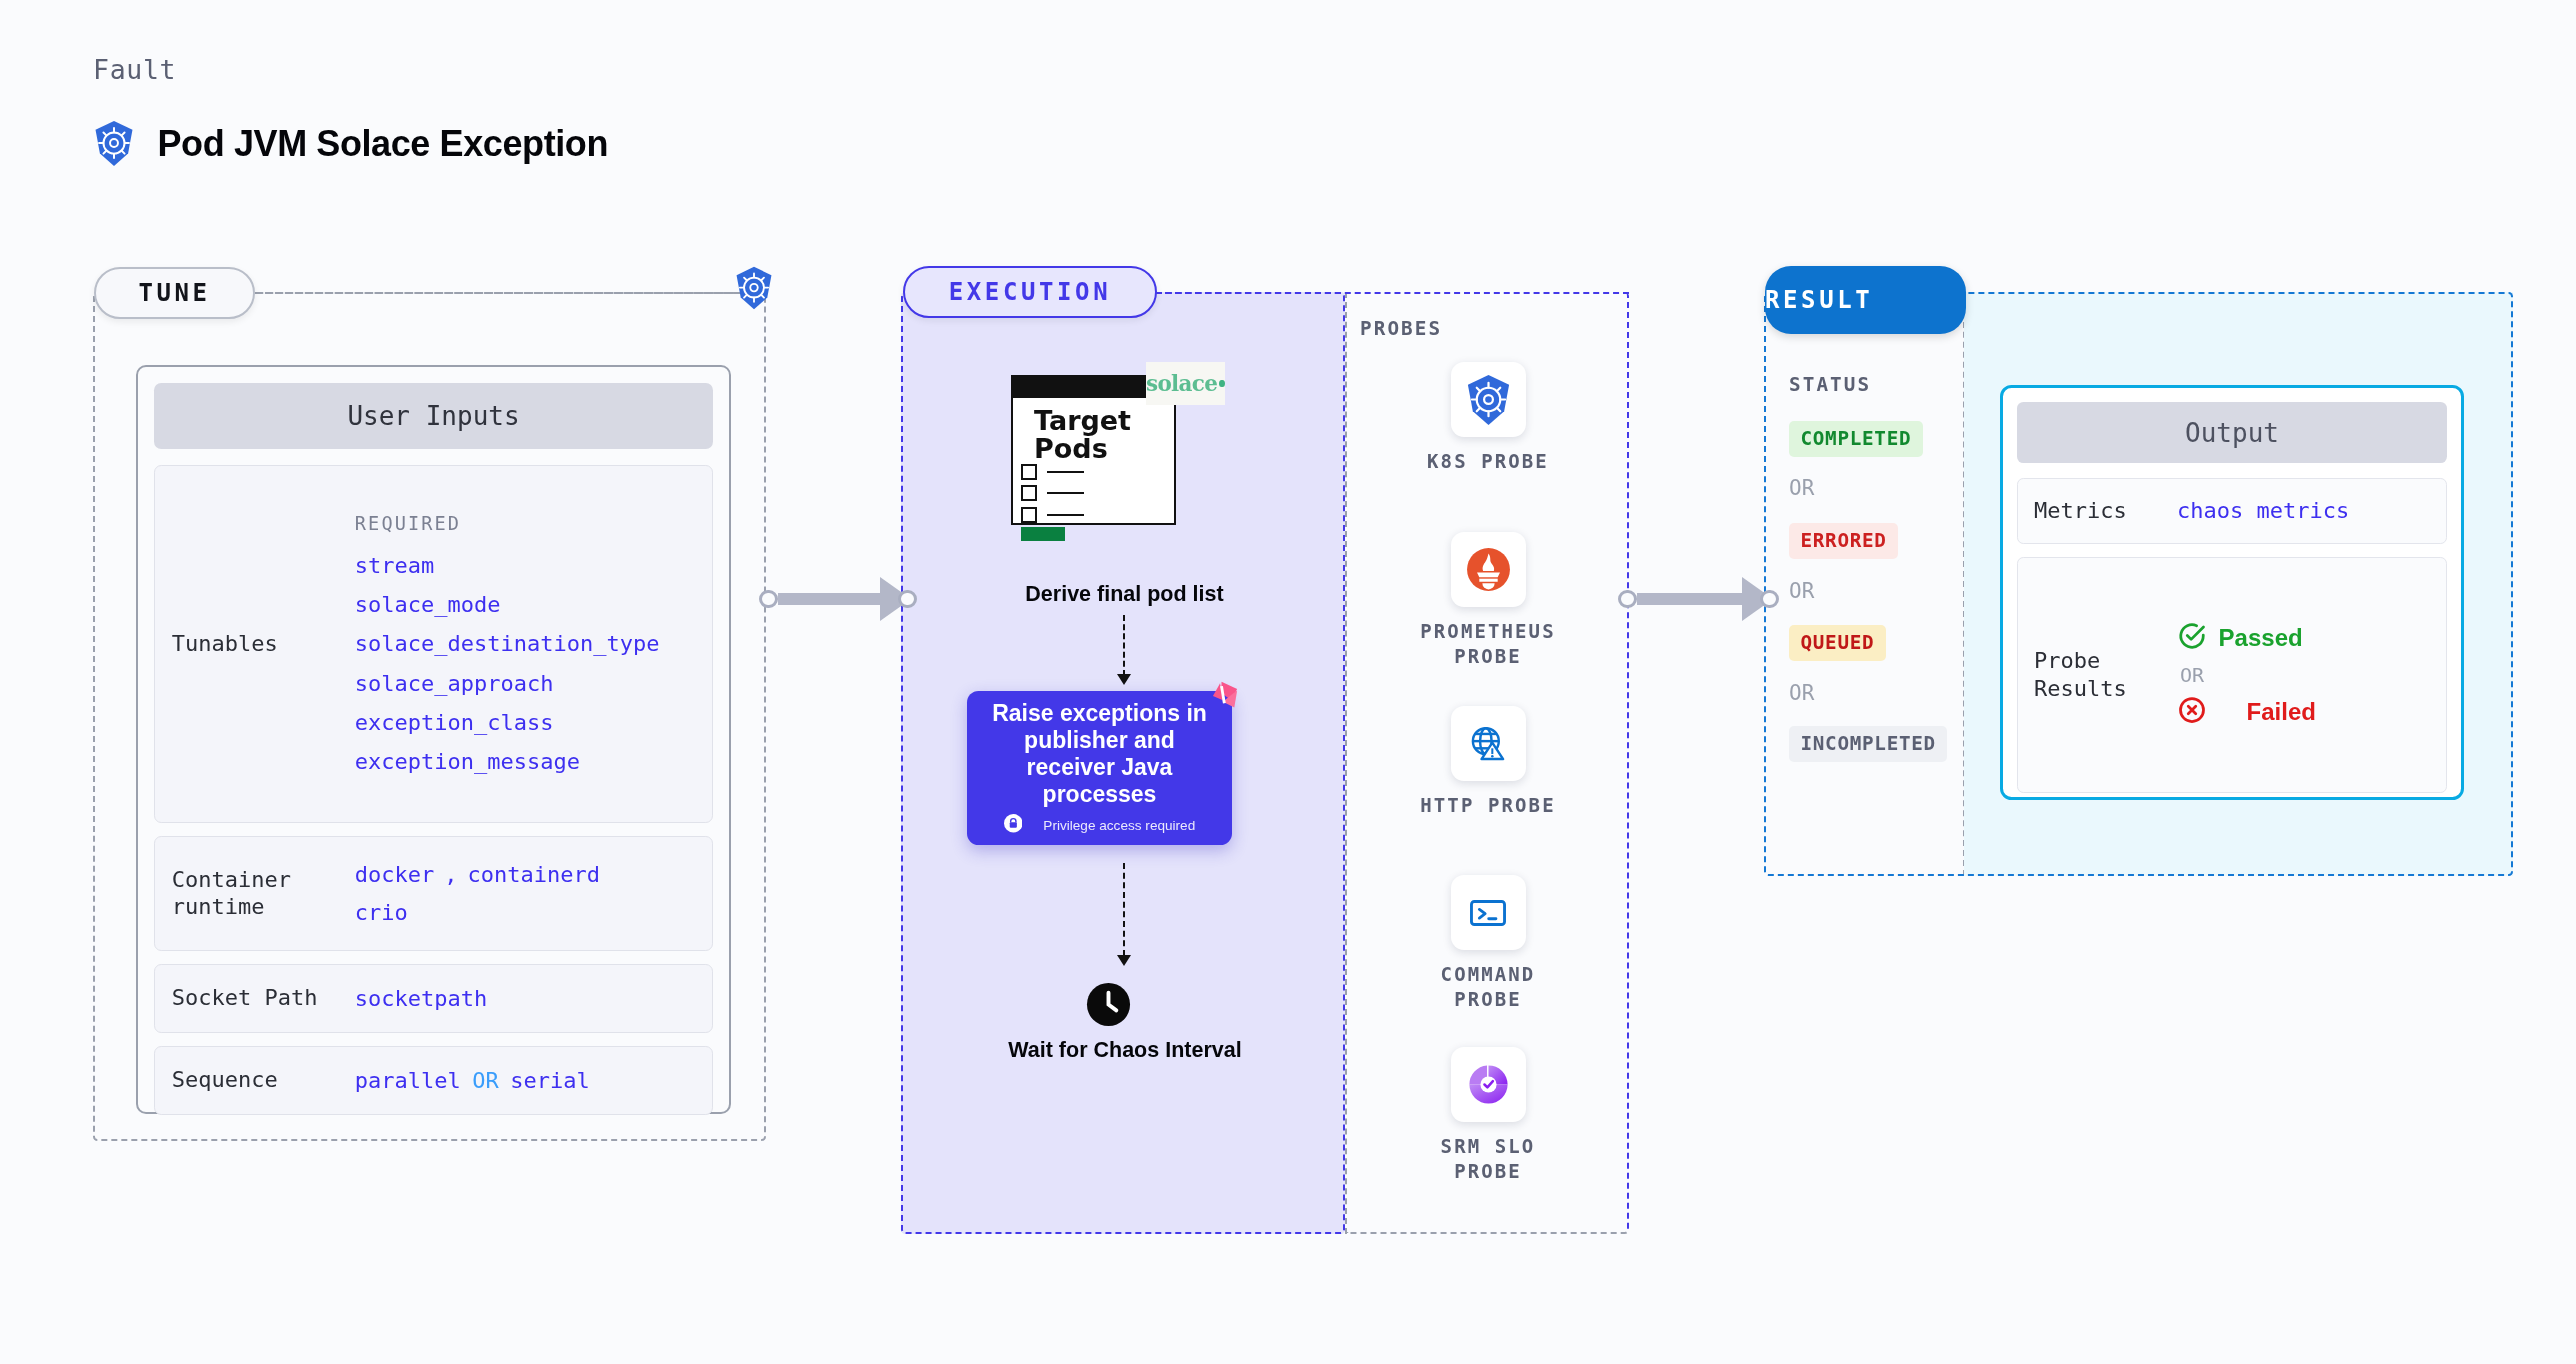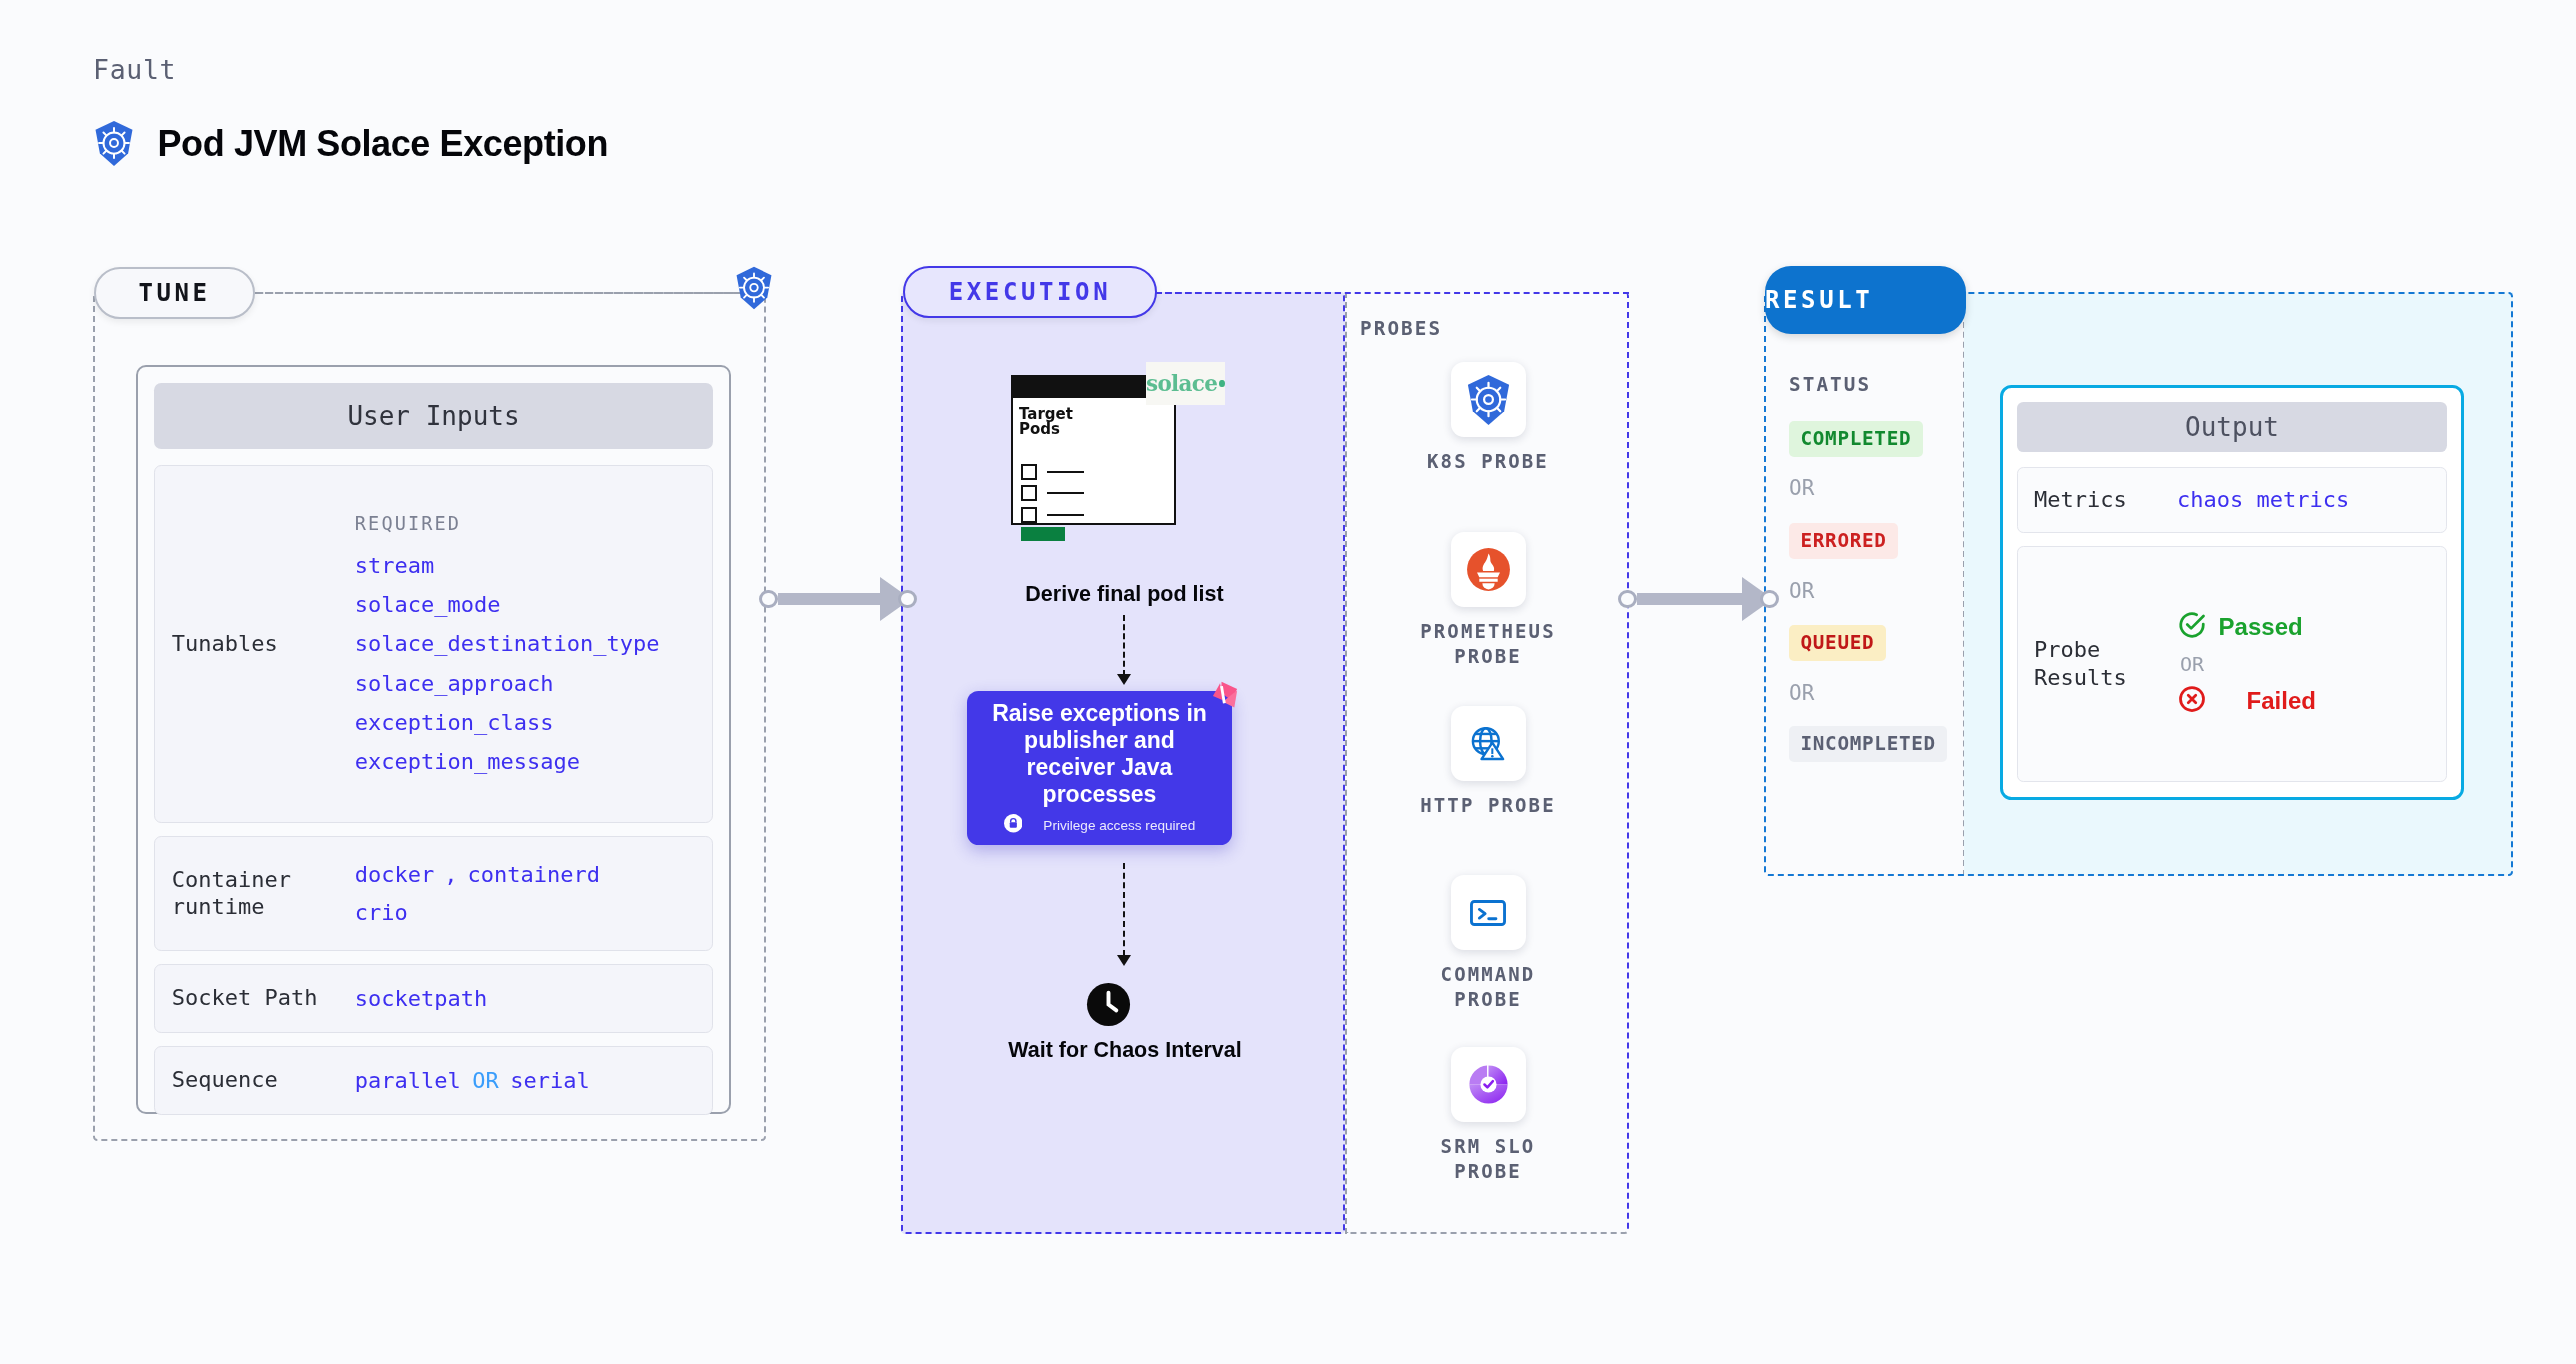--- a/index.html
+++ b/index.html
@@ -110,21 +110,21 @@
   }
   .probe .plabel{
     margin-top:11.5px; font-size:19px; letter-spacing:2.1px; color:#5b6073;
     text-align:center; line-height:1.35; font-weight:bold;
   }
 
   
   #target-pods-doc{ position:absolute; left:1011px; top:375px; width:165px; height:150px; }
   .doc-body{ position:absolute; left:0; top:0; width:165px; height:150px; background:#fff; border:2.9px solid #111; }
   .doc-topbar{ position:absolute; left:0; top:0; width:165px; height:23px; background:#111; }
-  .doc-title{ position:absolute; left:8px; top:31.5px; font-family:"DejaVu Sans", sans-serif; font-weight:bold; font-size:15px; line-height:1.06; color:#111; }
+  .doc-title{ position:absolute; left:23px; top:31.5px; font-family:"DejaVu Sans", sans-serif; font-weight:bold; font-size:27px; line-height:1.06; color:#111; }
   .doc-lines{ position:absolute; left:10px; top:89px; }
   .doc-line{ display:flex; align-items:center; gap:10px; margin-bottom:5.7px; }
   .doc-cb{ width:15.8px; height:15.8px; border:2.1px solid #111; }
   .doc-rule{ width:37px; height:2.1px; background:#111; }
   .doc-green{ position:absolute; left:10px; top:152px; width:44px; height:14.3px; background:#0a8040; }
   #solace-badge{
     position:absolute; left:1146px; top:362px; width:79px; height:43px;
     background:#f7f7f3; display:flex; align-items:center; justify-content:center;
   }
   #solace-badge .stxt{ font-family:"DejaVu Serif", serif; font-weight:bold; font-size:21.5px; color:#5cbd91; letter-spacing:-0.7px; }
@@ -198,21 +198,21 @@
     position:absolute; left:1789px; font-size:21px; color:#9aa0ad; z-index:3;
   }
 
   
   #output-card{
     position:absolute; left:2000px; top:385px; width:464px; height:415px;
     background:#fff; border:3.6px solid #08aae3; border-radius:11.5px; padding:14.3px;
     z-index:3;
   }
   #output-header{
-    height:50px; background:#d7d9e3; border-radius:6.4px;
+    height:61px; background:#d7d9e3; border-radius:6.4px;
     display:flex; align-items:center; justify-content:center;
     font-size:26px; color:#4d5160; margin-bottom:14.3px;
   }
   .out-row{
     background:#fafbfd; border:1.4px solid #e3e5ec; border-radius:6.4px;
     display:flex; align-items:center; padding:13px 15.8px; margin-bottom:13px;
   }
   .out-row .olabel{ width:143px; flex:none; font-size:22px; color:#2b2e36; line-height:1.25; }
   .out-row .ovals{ flex:1; }
   #metrics-row{ height:66px; }

